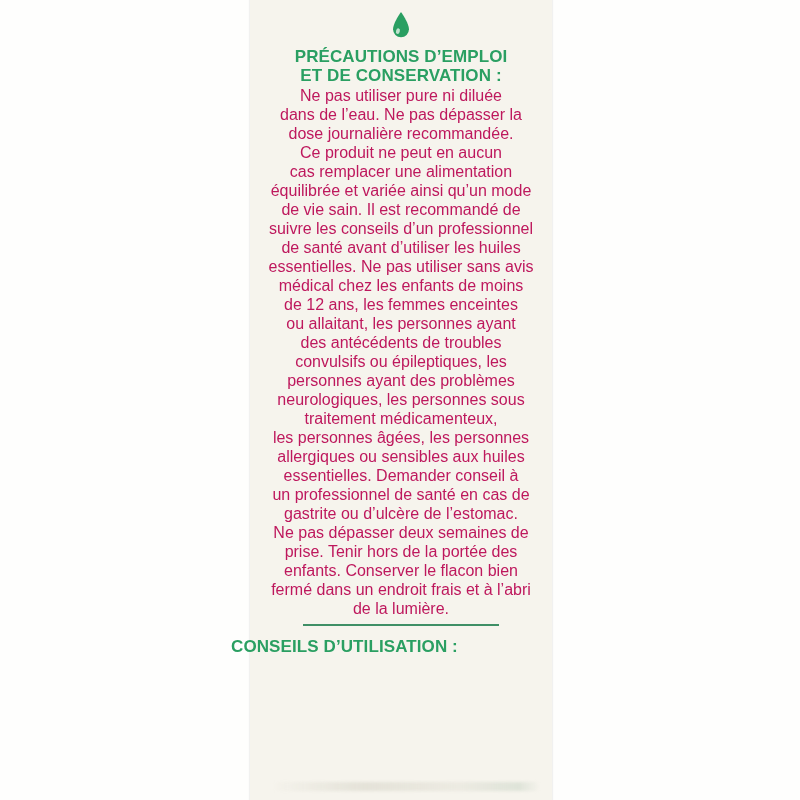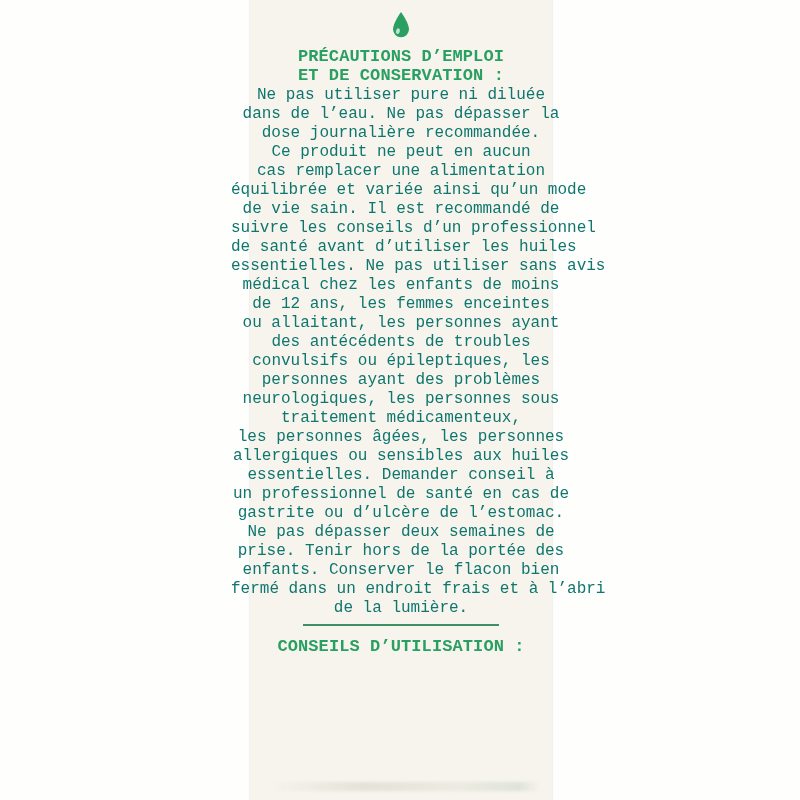--- a/index.html
+++ b/index.html
@@ -26,61 +26,60 @@
     top: 0;
     width: 302px;
     height: 800px;
     background: #f6f4ed;
     box-shadow: -1px 0 1px rgba(0,0,0,0.05), 1px 0 1px rgba(0,0,0,0.05);
     display: flex;
     flex-direction: column;
     align-items: center;
     box-sizing: border-box;
     padding-top: 11px;
-    font-family: Liberation Mono, monospace;
   }
   .droplet {
     width: 22px;
     height: 29px;
     margin-bottom: 7px;
     flex: 0 0 auto;
   }
   .heading {
     color: #2a9f62;
     font-weight: bold;
     font-size: 17px;
     line-height: 19px;
     text-align: center;
     letter-spacing: 0.1px;
     white-space: pre;
     width: 340px;
   }
   .body-text {
-    color: #0f766e;
+    color: #be185d;
     font-size: 16px;
     line-height: 19px;
     text-align: center;
     white-space: pre;
     width: 340px;
     margin-top: 1px;
   }
   .divider {
     width: 196px;
     height: 1.5px;
     background: #3f8f66;
     margin-top: 6px;
     margin-bottom: 11px;
     flex: 0 0 auto;
   }
   .usage-heading {
     color: #2a9f62;
     font-weight: bold;
     font-size: 17px;
     line-height: 19px;
-    text-align: center;
+    text-align: left;
     letter-spacing: 0.1px;
     white-space: pre;
     width: 340px;
   }
   .scan-artifact {
     position: absolute;
     left: 270px;
     top: 782px;
     width: 270px;
     height: 9px;

